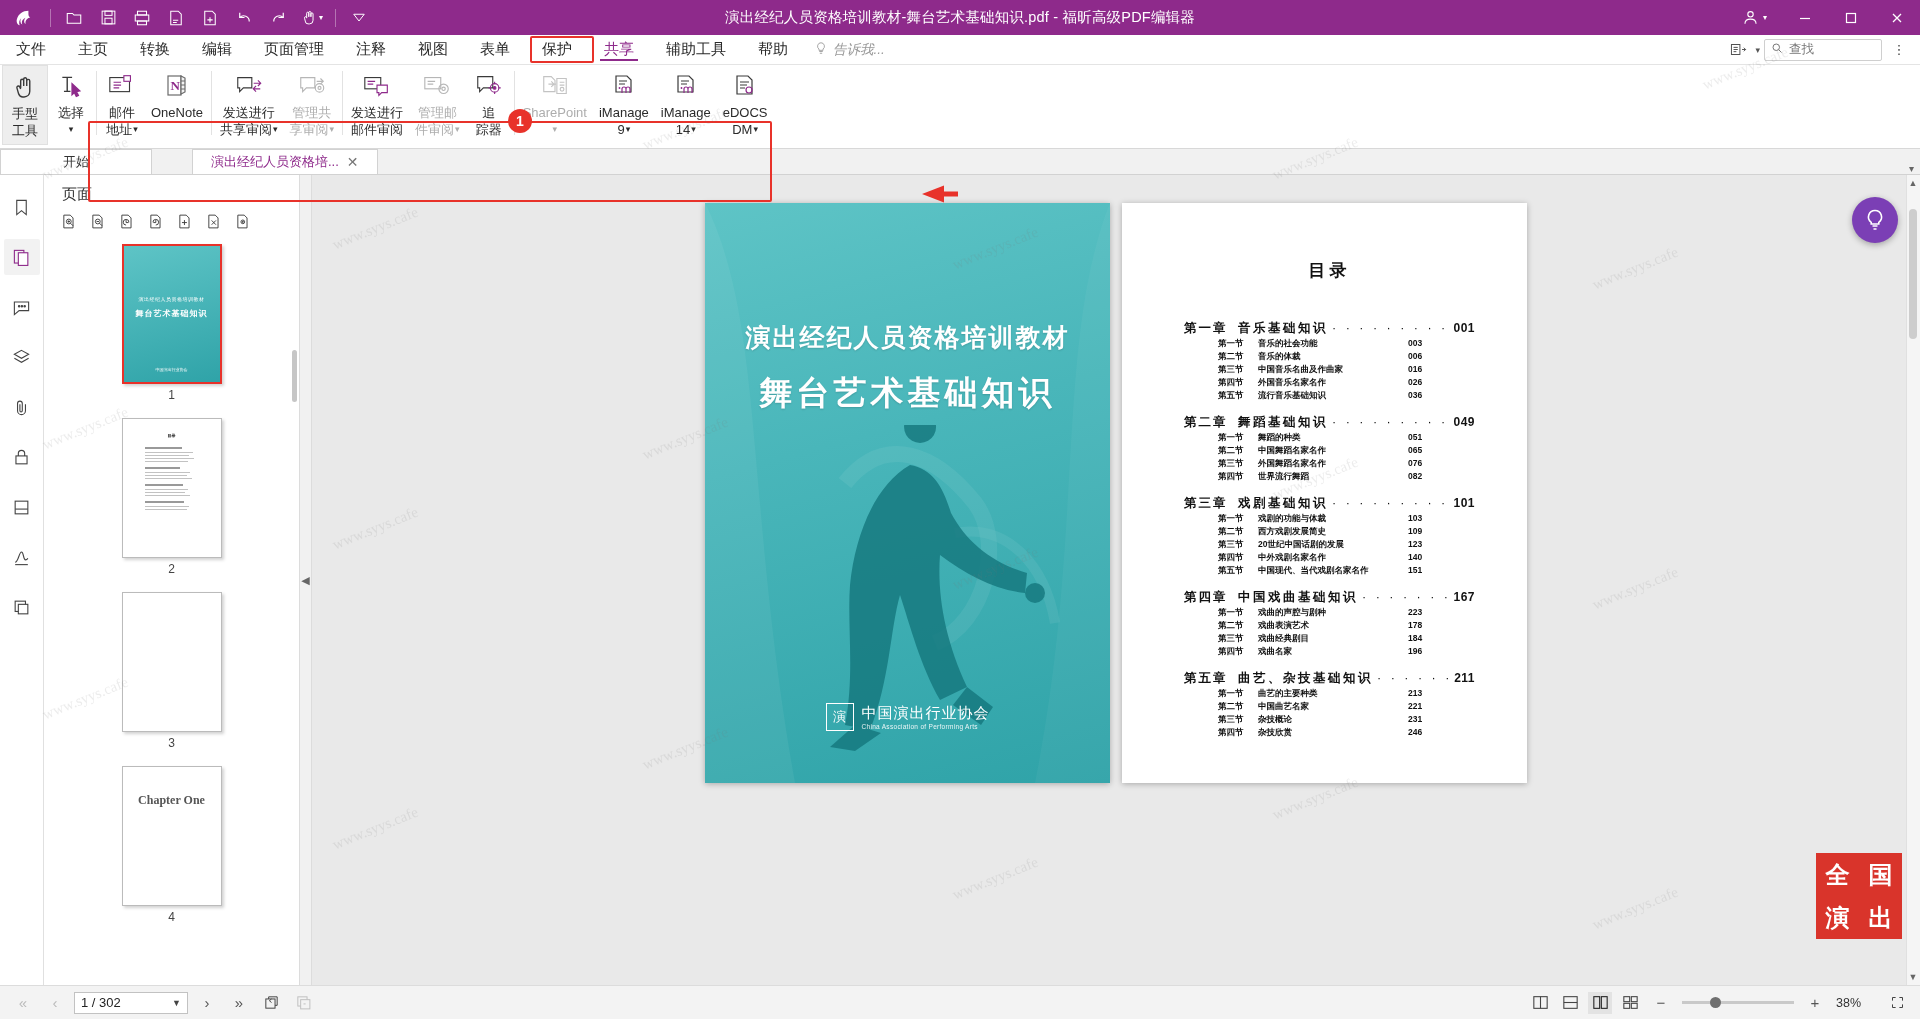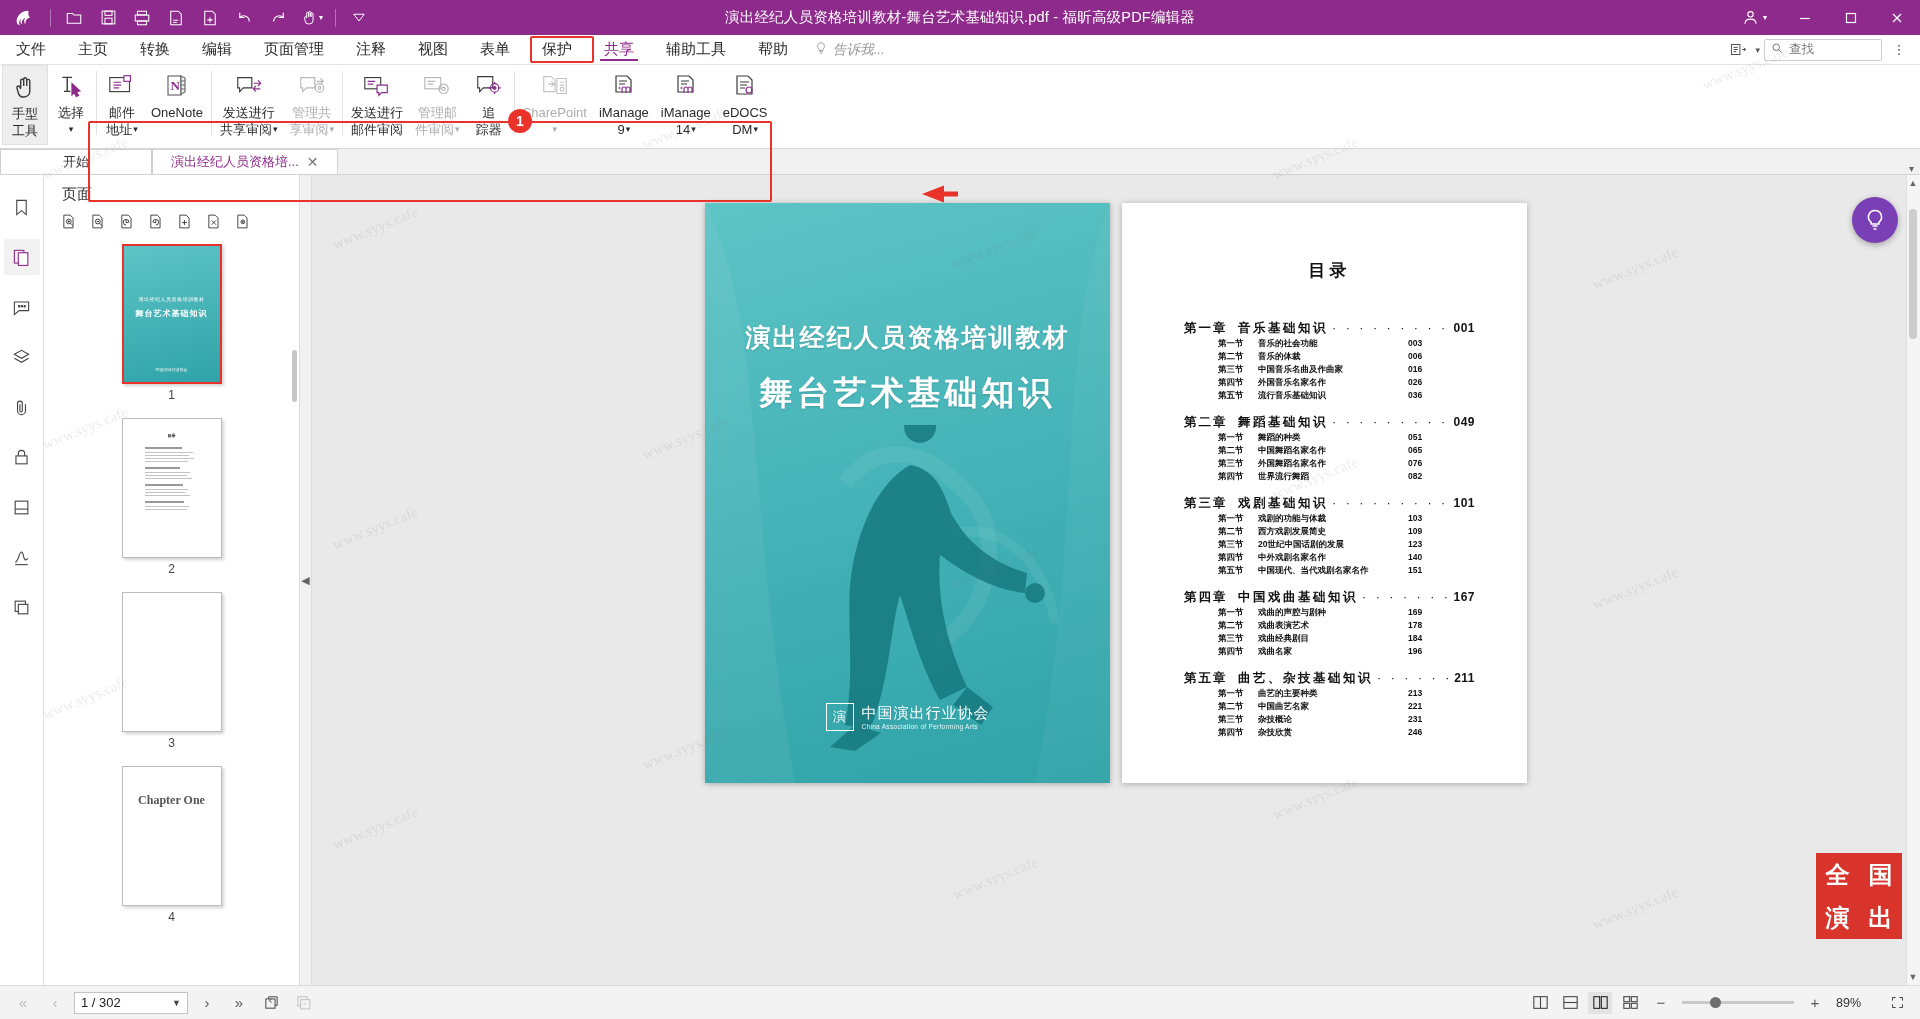--- a/index.html
+++ b/index.html
@@ -99,21 +99,21 @@
   .tabstrip {
     height:26px; background:#f1f1f1; display:flex; align-items:flex-end;
     border-bottom:1px solid #d2d2d2; position:relative;
   }
   .doctab {
     height:25px; display:flex; align-items:center; gap:8px; padding:0 18px;
     font-size:13px; background:#fff; border:1px solid #d2d2d2; border-bottom:none;
     color:#333; cursor:pointer; max-width:260px;
   }
   .doctab.first { min-width:152px; justify-content:center; }
-  .doctab.active { color:#8e2a8b; }
+  .doctab.active { color:#8e2a8b;margin-left:40px; }
   .tab-x { color:#777; font-size:14px; cursor:pointer; }
   .tabstrip-right { margin-left:auto; padding-right:6px; color:#666; font-size:10px;}
 
   
   .main { display:flex; height:calc(1019px - 35px - 30px - 84px - 26px - 34px); }
 
   .iconrail {
     width:44px; background:#fff; border-right:1px solid #e0e0e0;
     display:flex; flex-direction:column; align-items:center; padding-top:14px; gap:14px;
   }
@@ -872,21 +872,21 @@
 
         <div class="ch">
           <span class="ch-no">第四章</span>
           <span class="ch-name">中国戏曲基础知识</span>
           <span class="ch-dots">· · · · · · · · · ·</span>
           <span class="ch-pg">167</span>
         </div>
         <div class="sec">
             <span class="sec-no">第一节</span>
             <span class="sec-name">戏曲的声腔与剧种</span>
-            <span class="sec-pg">169</span>
+            <span class="sec-pg">223</span>
           </div>
         <div class="sec">
             <span class="sec-no">第二节</span>
             <span class="sec-name">戏曲表演艺术</span>
             <span class="sec-pg">178</span>
           </div>
         <div class="sec">
             <span class="sec-no">第三节</span>
             <span class="sec-name">戏曲经典剧目</span>
             <span class="sec-pg">184</span>
@@ -999,21 +999,21 @@
           <rect x="11" y="10" width="7" height="6"></rect>
         </svg>
     </div>
 
     <div class="zoomrow">
       <div class="sb-ico">−</div>
       <div class="slider">
         <div class="slider-k"></div>
       </div>
       <div class="sb-ico">+</div>
-      <div class="zoomtxt">89%</div>
+      <div class="zoomtxt">38%</div>
       <div class="sb-ico">
         <svg width="15" height="15" viewBox="0 0 24 24" fill="none" stroke="#444" stroke-width="1.6">
             <path d="M4 9V4h5M20 9V4h-5M4 15v5h5M20 15v5h-5"></path>
           </svg>
       </div>
     </div>
   </div>
 </div>
 
 <div class="wm" style="left:40px;  top:150px;">www.syys.cafe</div>

